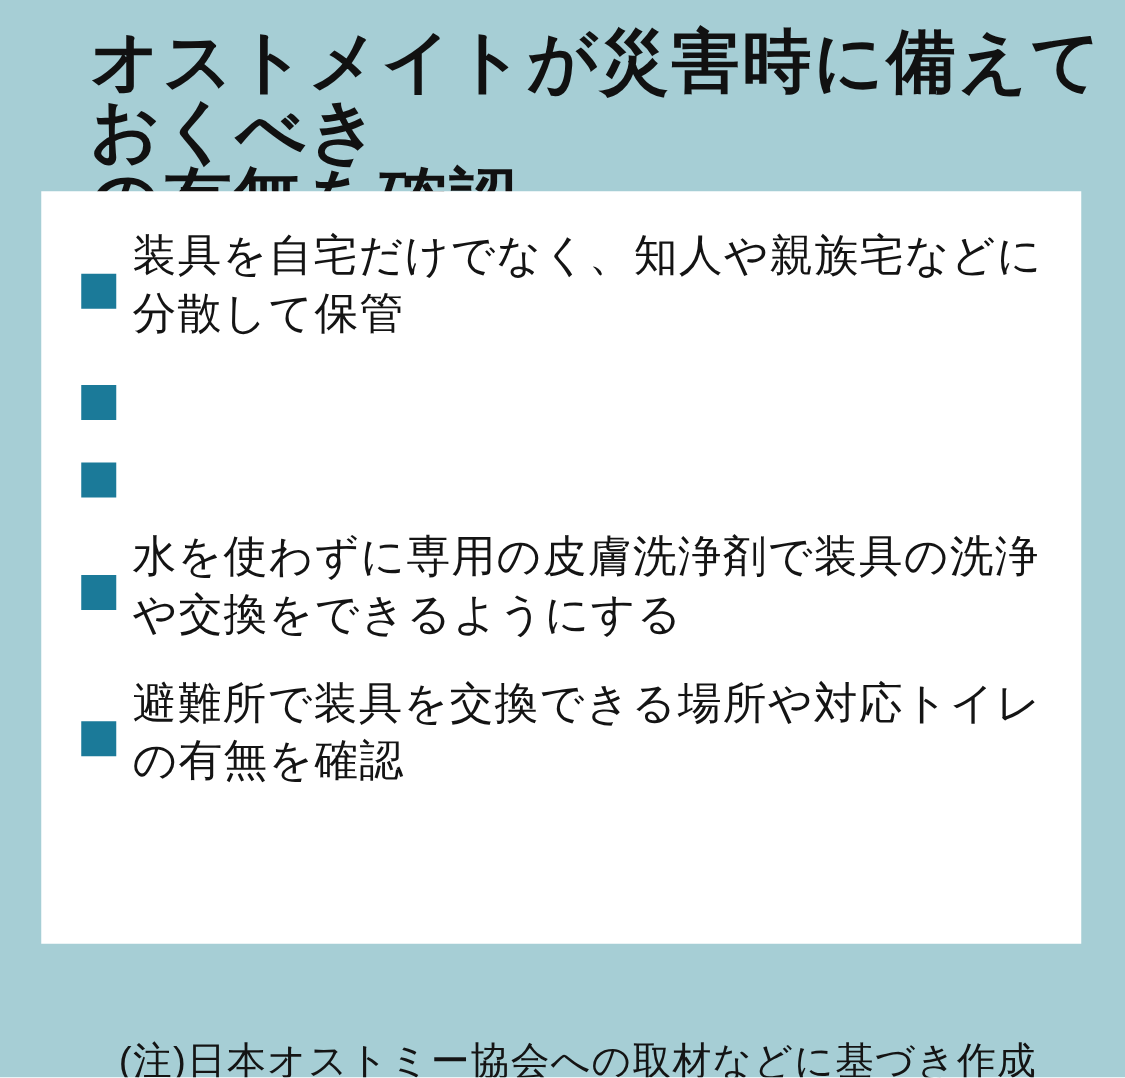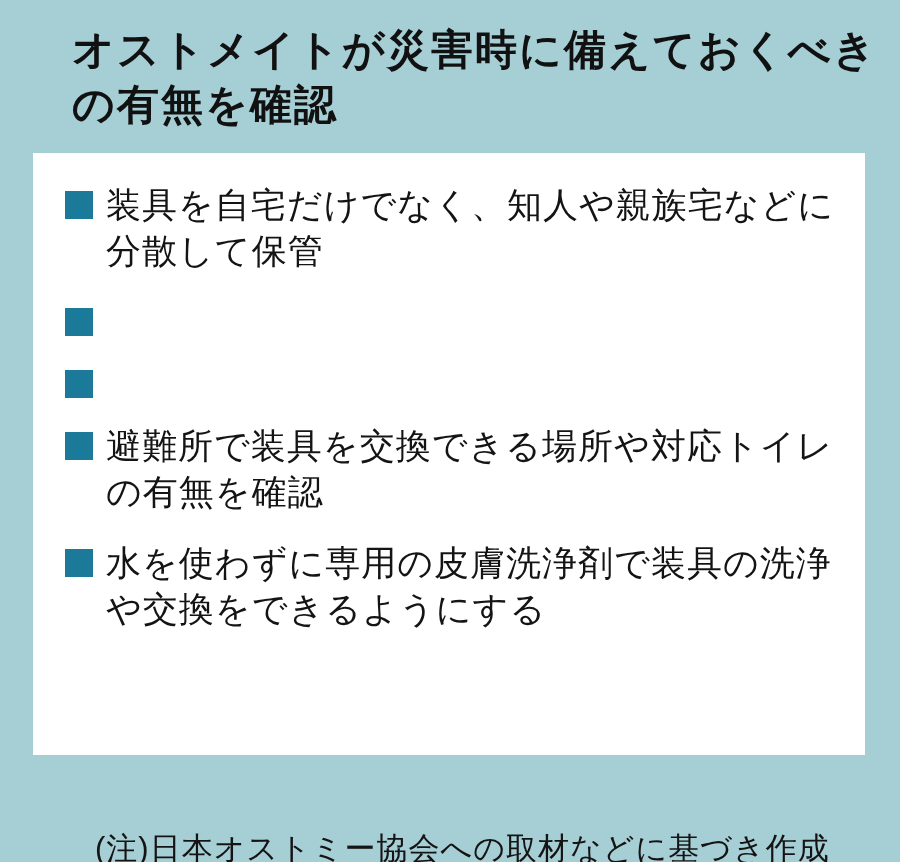--- a/index.html
+++ b/index.html
@@ -13,39 +13,39 @@
     height: 862px;
     background: #a6ced5;
     overflow: hidden;
     font-family: "Liberation Sans", "DejaVu Sans", sans-serif;
     color: #141414;
   }
   .title {
     position: absolute;
     left: 72px;
     top: 22px;
-    font-size: 42px;
+    font-size: 55px;
     font-weight: 700;
     line-height: 55px;
     letter-spacing: 2px;
     color: #111111;
   }
   .card {
     position: absolute;
     left: 33px;
     top: 153px;
     width: 832px;
     height: 602px;
     background: #ffffff;
     box-sizing: border-box;
     padding: 29px 20px 0 32px;
   }
   .item {
     display: flex;
-    align-items: flex-start;
+    align-items: center;
     margin-bottom: 25px;
   }
   .sq {
     flex: 0 0 auto;
     width: 28px;
     height: 28px;
     background: #1b7a99;
     margin: 9px 13px 0 0;
   }
   .item-text {
@@ -83,27 +83,27 @@
     <div class="item">
       <span class="sq"></span>
     </div>
 
     <div class="item">
       <span class="sq"></span>
     </div>
 
     <div class="item">
       <span class="sq"></span>
-      <span class="item-text">避難所で装具を交換できる場所や対応トイレ
-の有無を確認</span>
+      <span class="item-text">水を使わずに専用の皮膚洗浄剤で装具の洗浄
+や交換をできるようにする</span>
     </div>
 
     <div class="item">
       <span class="sq"></span>
-      <span class="item-text">水を使わずに専用の皮膚洗浄剤で装具の洗浄
-や交換をできるようにする</span>
+      <span class="item-text">避難所で装具を交換できる場所や対応トイレ
+の有無を確認</span>
     </div>
 
   </div>
 
   <div class="note">(注)日本オストミー協会への取材などに基づき作成</div>
 
 </div>
 
 </body></html>

